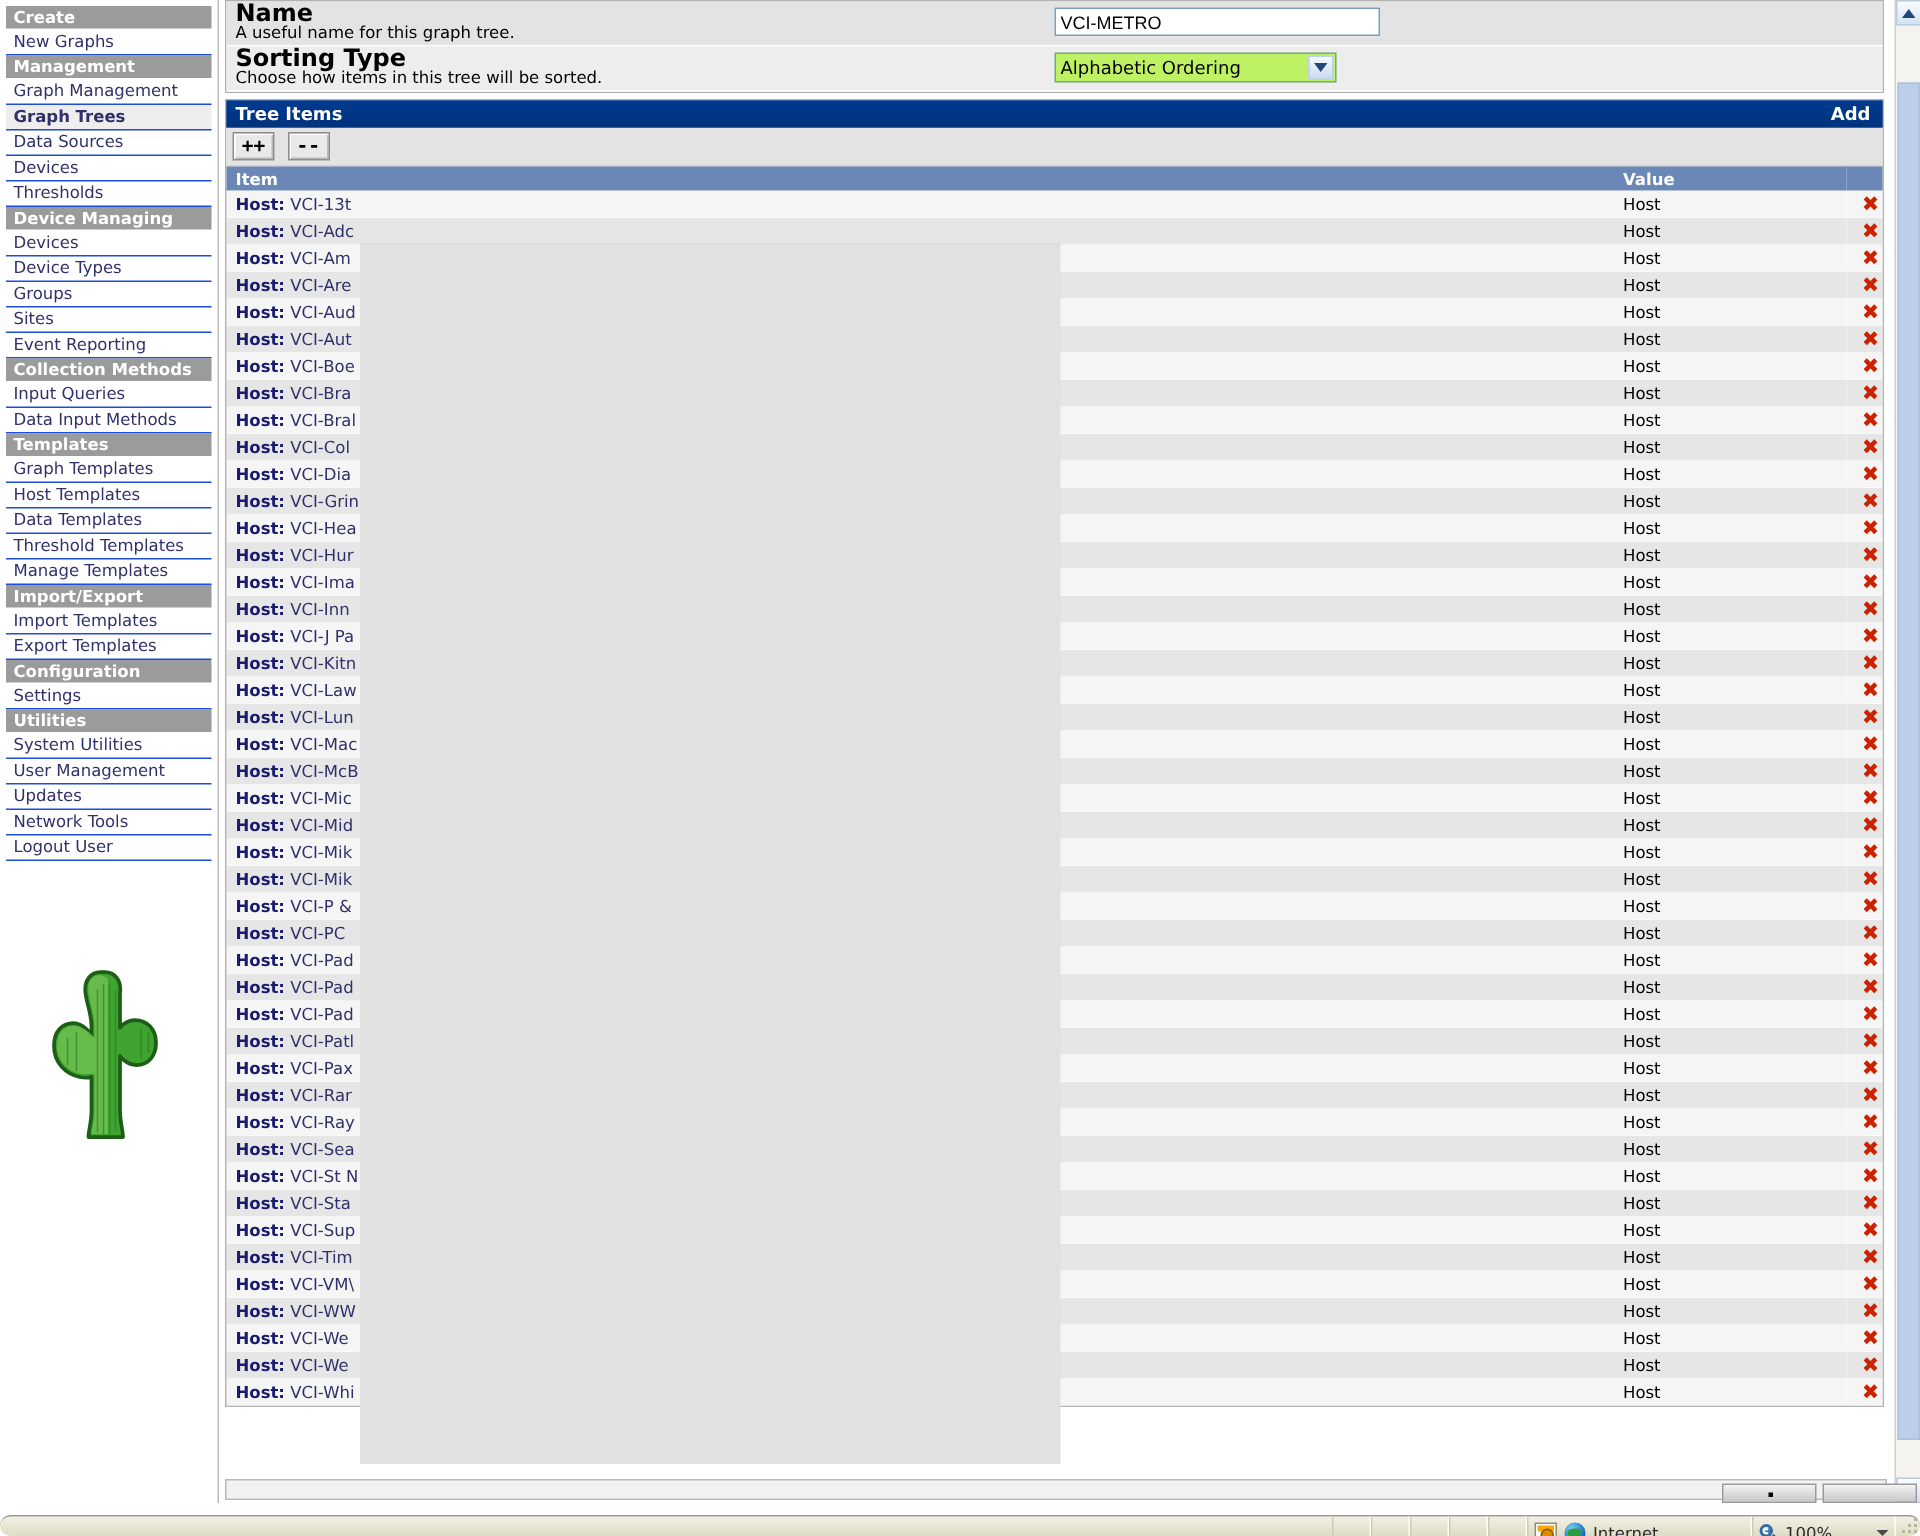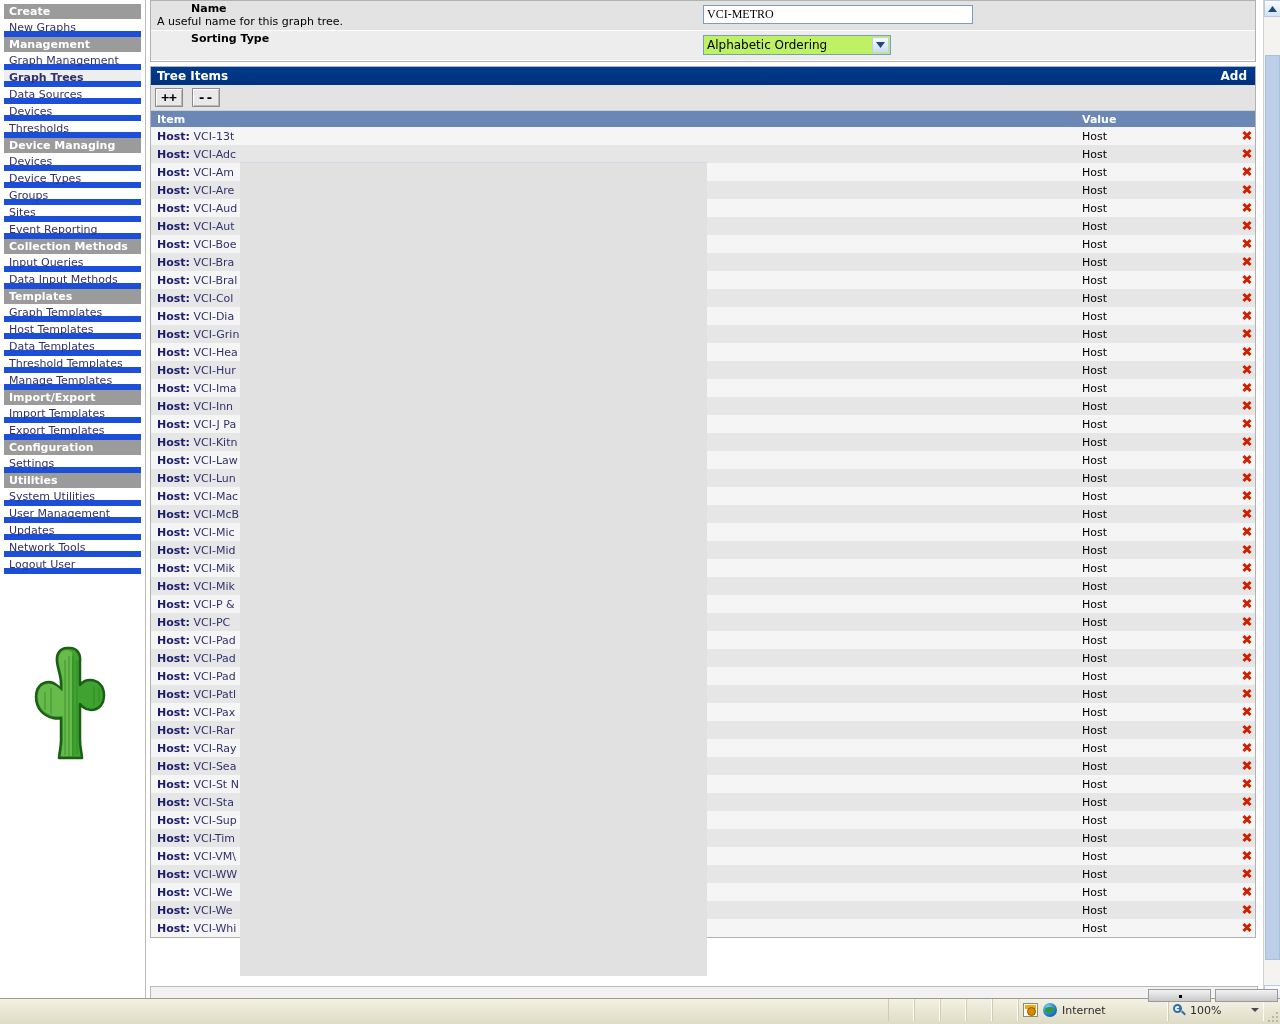--- a/index.html
+++ b/index.html
@@ -51,21 +51,21 @@
     letter-spacing: 0px;
     text-shadow: 0 0 0 transparent;
   }
   .nav-item {
     width: 137px;
     height: 17px;
     line-height: 16px;
     font-size: 11px;
     color: #31316a;
     padding-left: 5px;
-    border-bottom: 6px solid #1d4ed8;
+    border-bottom: 1px solid #1d4ed8;
     white-space: nowrap;
     cursor: pointer;
   }
   .nav-item.sel {
     font-weight: bold;
     background: #eeeeee;
   }
   .nav-item:last-of-type { }
 
   #cactus {
@@ -115,28 +115,28 @@
     align-items: flex-start;
     background: #e3e3e3;
     border-bottom: 1px solid #ffffff;
     height: 30px;
   }
   .form-row.alt { background: #ededed; }
   .form-row .lbl {
     width: 552px;
     padding: 2px 0 0 6px;
   }
-  .form-row .lbl .name { font-weight: bold; font-size: 11px; color: #000; line-height: 12px; margin-left: 34px;}
+  .form-row .lbl .name { font-weight: bold; font-size: 16px; color: #000; line-height: 12px;}
   .form-row .lbl .desc { font-weight: normal; font-size: 11px; color: #000; line-height: 13px;}
   .form-row .fld { padding-top: 4px; }
 
   input.txt {
-    width: 270px;
+    width: 217px;
     height: 19px;
-    font-family: Liberation Serif, serif;
+    font-family: Liberation Sans, sans-serif;
     font-size: 12px;
     padding: 1px 3px;
     border: 1px solid #7f9db9;
     background: #ffffff;
     color: #000;
   }
 
   .selwrap {
     position: relative;
     display: inline-block;
@@ -298,27 +298,28 @@
     height: 905px;
     background: #bdcfe8;
     border: 1px solid #a9c0dd;
   }
   #vscroll .btn-bot { position:absolute; left:0; bottom:0; }
 
   
   #status {
     position: absolute;
     left: 0; bottom: 0;
-    width: 1280px; height: 26px;
+    width: 1280px; height: 14px;
     background: linear-gradient(#f3f1e4, #e8e5d2 55%, #dedbc6);
     border-top: 1px solid #9b9b8e;
     display: flex;
     align-items: stretch;
     font-size: 11px;
     color: #2b2b2b;
+    border-radius: 10px;
   }
   #status .seg {
     border-left: 1px solid #cfcbb6;
     border-right: 1px solid #fdfcf5;
     display: flex; align-items: center;
     padding: 0 4px;
     height: 22px;
   }
   #status .grow { flex: 1; border: none; }
   #status .zone { gap: 5px; }
@@ -464,20 +465,21 @@
             <div class="desc">A useful name for this graph tree.</div>
           </div>
           <div class="fld">
             <input class="txt" type="text" value="VCI-METRO" style="">
           </div>
         </div>
 
         <div class="form-row alt">
           <div class="lbl">
             <div class="name">Sorting Type</div>
+            <div class="desc">Choose how items in this tree will be sorted.</div>
           </div>
           <div class="fld">
             <span class="selwrap">
               <select class="sel" id="sort-select"><option>Manual Ordering (No Sorting)</option><option selected="">Alphabetic Ordering</option><option>Natural Ordering</option><option>Numeric Ordering</option></select>
               <span class="selarrow">
                 <svg width="9" height="6" viewBox="0 0 9 6">
                     <path d="M0 0 L9 0 L4.5 6 Z" fill="#21467a"></path>
                   </svg>
               </span>
             </span>

